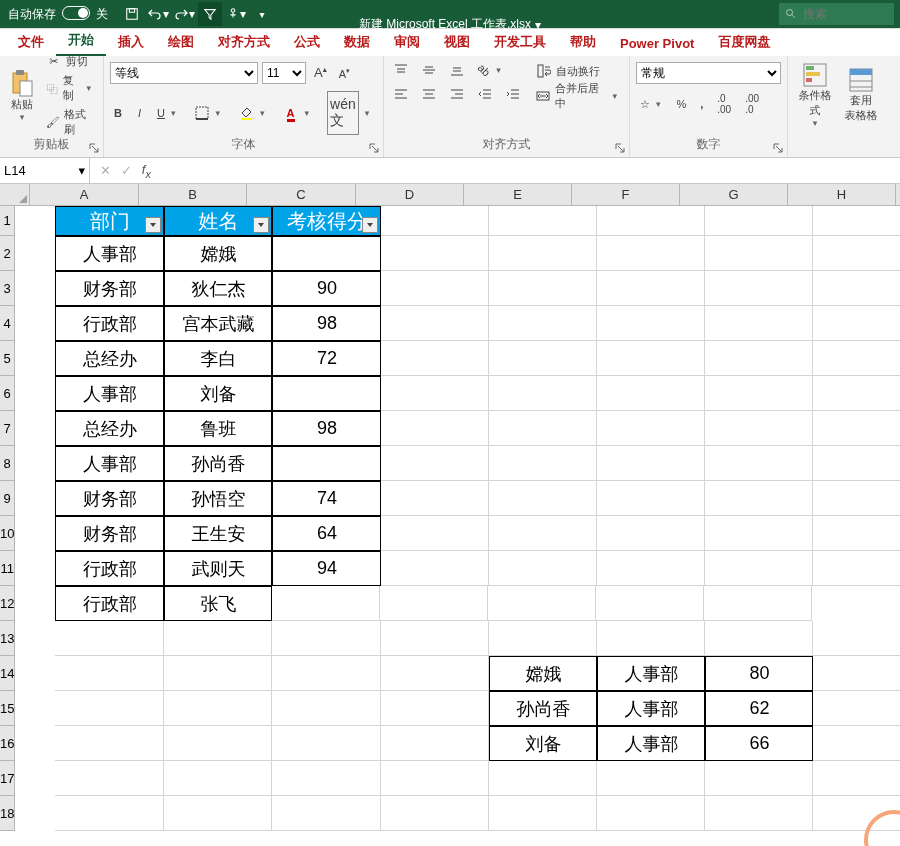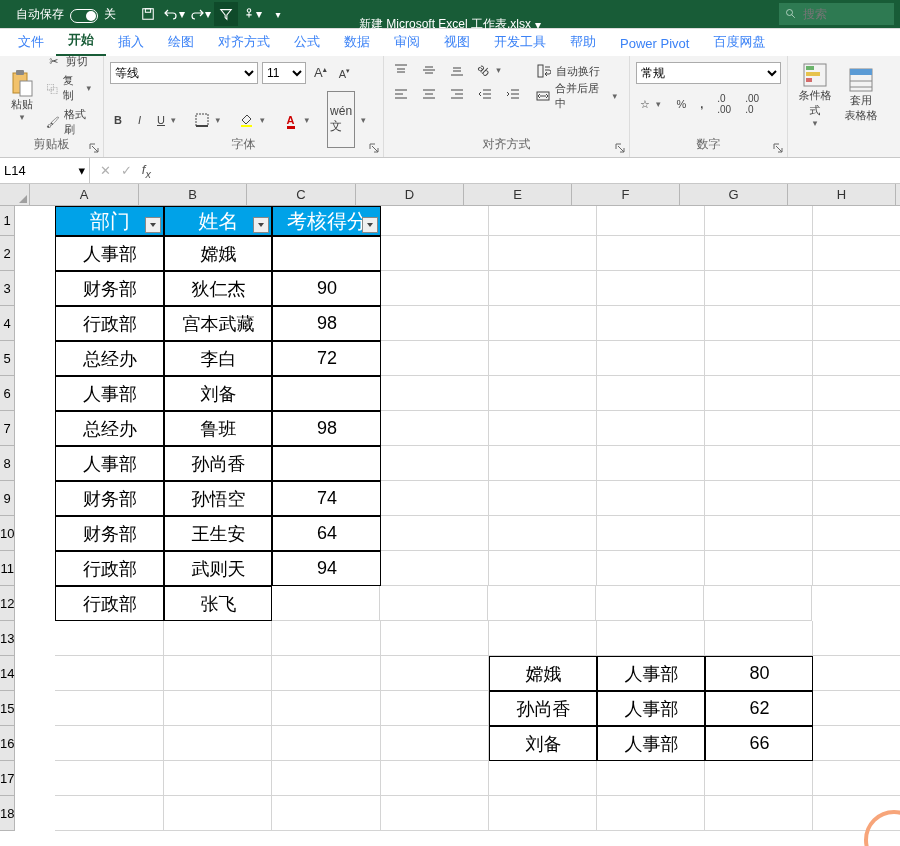--- a/index.html
+++ b/index.html
@@ -1,33 +1,33 @@
 <!DOCTYPE html>
 <html><head>
 <meta charset="utf-8">
 <style>
 * { box-sizing: border-box; margin: 0; padding: 0; font-family: "Microsoft YaHei", Arial, sans-serif; }
 body { background: #fff; width: 900px; height: 846px; overflow: hidden; position: relative; }
 
 
 .titlebar { height: 28px; background: #185c37; color: #fff; display: flex; align-items: center; font-size: 12px; }
-.titlebar .autosave { display: flex; align-items: flex-end; padding: 0 16px; gap: 6px; }
+.titlebar .autosave { display: flex; align-items: flex-start; padding: 0 8px; gap: 6px; }
 .titlebar .toggle { width: 28px; height: 14px; border: 1px solid #fff; border-radius: 8px; position: relative; }
 .titlebar .toggle::after { content: ""; position: absolute; right: 1px; top: 1px; width: 10px; height: 10px; background: #fff; border-radius: 50%; }
 .titlebar .qat { display: flex; align-items: center; gap: 2px; padding: 0 4px; }
 .titlebar .qat .qbtn { width: 24px; height: 24px; display: flex; align-items: center; justify-content: center; cursor: pointer; }
 .titlebar .qat .qbtn svg { stroke: #fff; fill: none; }
 .titlebar .qat .qbtn.active { background: #0f4a2a; }
 .titlebar .doc-title { position: absolute; left: 50%; transform: translateX(-50%); display: flex; align-items: center; gap: 4px; margin-top: 21px; }
 .titlebar .search { position: absolute; right: 6px; top: 3px; width: 115px; height: 22px; background: #2e7a52; display: flex; align-items: center; padding: 0 6px; gap: 6px; color: #d0e6d9; }
 .titlebar .search input { background: transparent; border: none; color: #fff; width: 70px; outline: none; font-size: 12px; }
 
 
 .menutabs { height: 28px; background: #fff; display: flex; align-items: flex-end; font-size: 13px; padding-left: 6px; gap: 0; border-top: 1px solid #dcdcdc; }
-.menutabs .tab { padding: 5px 12px; cursor: pointer; color: #3b82f6; }
+.menutabs .tab { padding: 5px 12px; cursor: pointer; color: #b91c1c; font-weight: bold; }
 .menutabs .tab.active { color: #185c37; font-weight: 600; border-bottom: 2px solid #185c37; }
 
 
 .ribbon { height: 102px; background: #f3f3f3; border-bottom: 1px solid #c8c8c8; display: flex; font-size: 11px; color: #444; }
 .ribbon .group { border-right: 1px solid #dcdcdc; padding: 4px 6px 2px 6px; display: flex; flex-direction: column; justify-content: space-between; position: relative; }
 .ribbon .group-label { text-align: center; font-size: 12px; color: #666; padding-bottom: 2px; }
 .ribbon .group-launcher { position: absolute; right: 2px; bottom: 2px; width: 14px; height: 14px; display: flex; align-items: center; justify-content: center; cursor: pointer; }
 .ribbon .row { display: flex; align-items: center; gap: 4px; }
 .ribbon .ico { width: 16px; height: 16px; display: inline-flex; align-items: center; justify-content: center; }
 .ribbon .btn { display: flex; align-items: center; gap: 4px; padding: 1px 4px; cursor: pointer; }
@@ -218,21 +218,21 @@
             </span>
             <span class="drop">▾</span>
           </div>
         <div class="btn">
             <span class="ico">
               <span style="position:relative"><b style="color:#c00">A</b><span style="position:absolute;left:0;bottom:-3px;width:100%;height:3px;background:#c00"></span></span>
             </span>
             <span class="drop">▾</span>
           </div>
         <div class="btn">
-            <span style="font-size:12px;border:1px solid #888;padding:12px 2px">wén<br>文</span>
+            <span style="font-size:14px;border:1px solid #888;padding:4px 2px">wén<br>文</span>
             <span class="drop">▾</span>
           </div>
       </div>
     </div>
     <div class="group-label">字体</div>
     <div class="group-launcher">
         <svg width="10" height="10" viewBox="0 0 10 10">
           <path d="M1 1 H6 M1 1 V6 M3 3 L9 9 M9 5 V9 H5" stroke="#666" fill="none"></path>
         </svg>
       </div>

